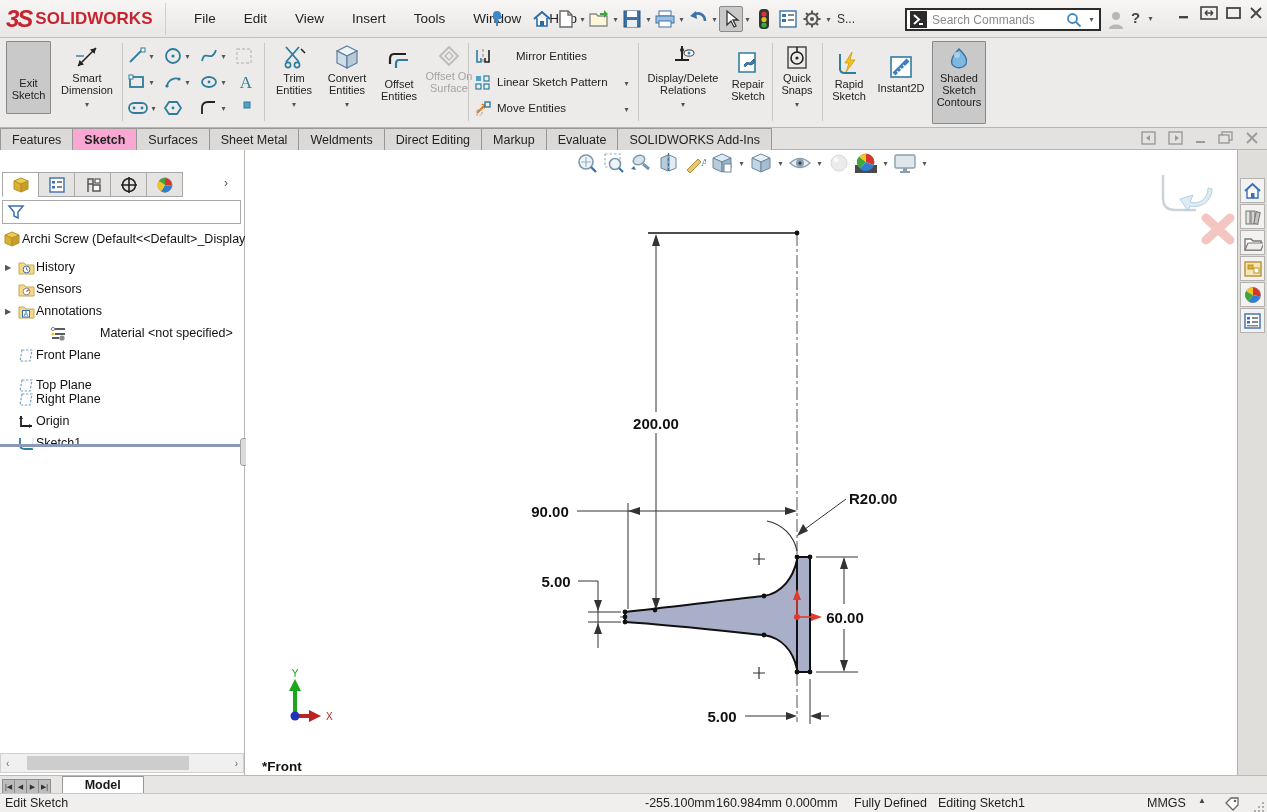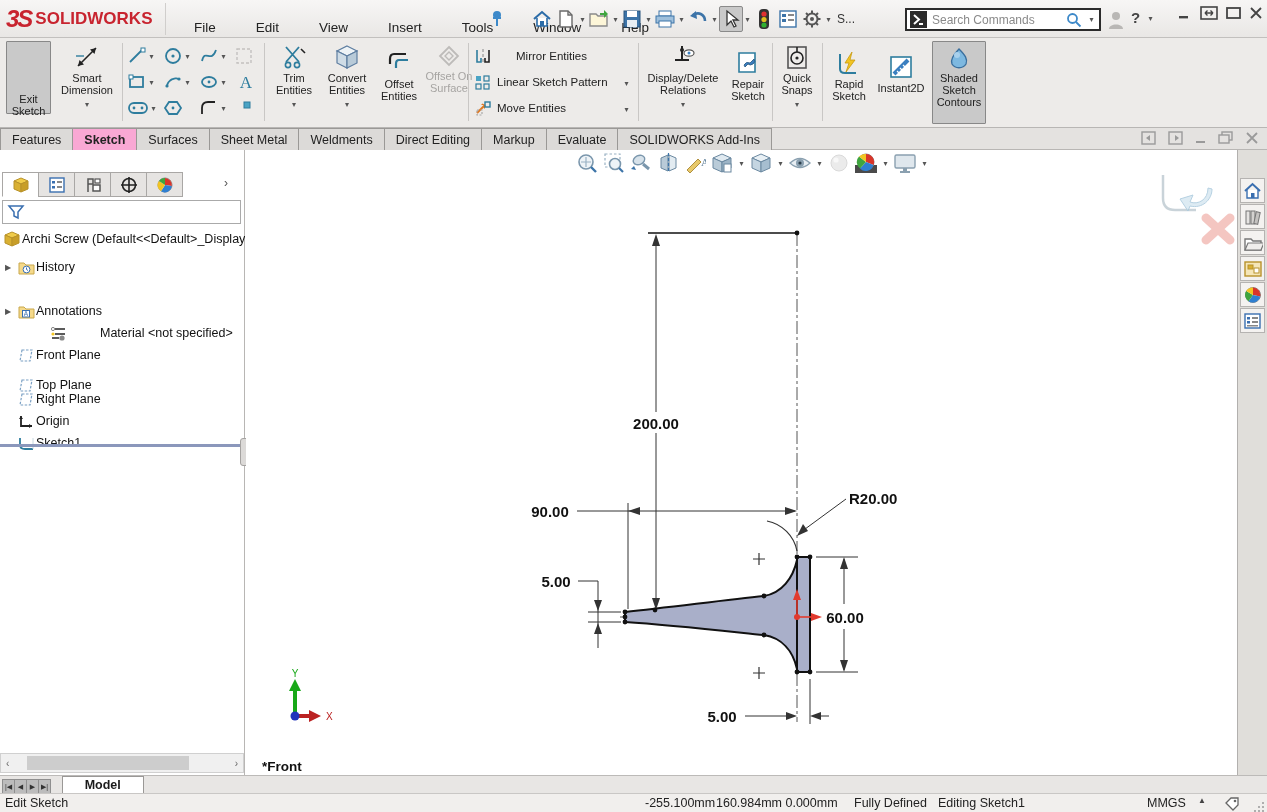--- a/index.html
+++ b/index.html
@@ -10,21 +10,21 @@
   }
   .abs { position:absolute; }
 
   
   #titlebar { left:0; top:0; width:1267px; height:38px;
     background:linear-gradient(#f7f6f5,#e9e7e5); border-bottom:1px solid #c2c0be; }
   #logo { left:6px; top:3px; width:160px; height:32px; display:flex; align-items:center; gap:4px;
     border-right:1px solid #d0cecc; padding-right:6px;}
   #logo .mark { font-size:24px; font-weight:bold; font-style:italic; color:#c8242f; letter-spacing:-2px;}
   #logo .brand { font-size:17px; font-weight:bold; color:#c8242f; letter-spacing:0px;}
-  #menubar { left:180px; top:0; height:37px; display:flex; align-items:center; gap:12px;margin-top:9px; }
+  #menubar { left:180px; top:0; height:37px; display:flex; align-items:center; gap:0; }
   .menu-item { padding:0 14px; height:37px; display:flex; align-items:center; font-size:13.5px; color:#222; cursor:default;}
   .qat { left:530px; top:5px; height:28px; display:flex; align-items:center; }
   .tb-btn { width:24px; height:26px; display:flex; align-items:center; justify-content:center; }
   .drop { font-size:8px; color:#555; width:9px; text-align:center;}
   .pressedsm { background:#c9c9c9; border:1px solid #8a8a8a; border-radius:2px;}
   #searchbox { left:905px; top:8px; width:196px; height:23px; background:#fff; border:2px solid #2b2b2b;
     display:flex; align-items:center; padding:0 3px; gap:5px;}
   #searchbox .ph { flex:1; font-size:12px; color:#8a8a8a; }
   .winbtns { right:4px; top:6px; display:flex; align-items:center; gap:8px; color:#444; }
 
@@ -220,21 +220,21 @@
     <svg width="15" height="14">
         <rect x="1" y="2" width="13" height="10" fill="none" stroke="#444" stroke-width="1.8"></rect>
       </svg>
     <svg width="14" height="14">
         <path d="M2 2 L12 12 M12 2 L2 12" stroke="#444" stroke-width="1.8"></path>
       </svg>
   </div>
 </div>
 
 <div class="abs" id="ribbon">
-  <div class="rbtn pressed" style="left:6px;top:3px;width:45px;height:73px;padding-top:19px;gap:30px;">
+  <div class="rbtn pressed" style="left:6px;top:3px;width:45px;height:73px;padding-top:3px;gap:30px;">
     <svg width="26" height="26">
         <path d="M4 4 L4 16 Q4 21 10 21 L14 21" fill="none" stroke="#2e7d9e" stroke-width="2"></path>
         <path d="M22 10 C22 16 16 19 12 17 L14 13 L7 15 L11 22 L12 19" fill="#6fb3d9" stroke="#2e5f7e" stroke-width="1"></path>
       </svg>
     <span class="lbl" style="width:40px;">Exit Sketch</span>
     <span class="drop" style="margin-top:3px;">▾</span>
   </div>
   <div class="rbtn" style="left:56px;top:6px;width:62px;">
     <svg width="26" height="26">
         <path d="M4 22 L22 4" stroke="#222" stroke-width="1.6"></path>
@@ -529,20 +529,31 @@
   <div class="trow" style="top:106px;">
     <span class="exp">▶</span>
     <span class="ticon">
       <svg width="17" height="15">
           <path d="M1 3 L6 3 L8 5 L16 5 L16 14 L1 14 Z" fill="#f5d98a" stroke="#c9a84c"></path>
           <circle cx="8.5" cy="9.5" r="3.4" fill="#fff" stroke="#3a6fb0"></circle>
           <path d="M8.5 7.5 L8.5 9.5 L10 10.5" stroke="#3a6fb0" fill="none"></path>
         </svg>
     </span>
     <span>History</span>
+  </div>
+  <div class="trow" style="top:128px;">
+    <span class="exp"></span>
+    <span class="ticon">
+      <svg width="17" height="15">
+          <path d="M1 3 L6 3 L8 5 L16 5 L16 14 L1 14 Z" fill="#f5d98a" stroke="#c9a84c"></path>
+          <circle cx="8.5" cy="9.5" r="3.4" fill="#fff" stroke="#888"></circle>
+          <path d="M8.5 9.5 L10.8 7.6" stroke="#d8352a" stroke-width="1.2"></path>
+        </svg>
+    </span>
+    <span>Sensors</span>
   </div>
   <div class="trow" style="top:150px;">
     <span class="exp">▶</span>
     <span class="ticon">
       <svg width="17" height="15">
           <path d="M1 3 L6 3 L8 5 L16 5 L16 14 L1 14 Z" fill="#f5d98a" stroke="#c9a84c"></path>
           <rect x="4.5" y="6.5" width="7" height="6.5" fill="#fff" stroke="#3a6fb0"></rect>
           <text x="8" y="12" text-anchor="middle" font-size="6.5" fill="#3a6fb0" font-family="Liberation Sans">A</text>
         </svg>
     </span>

